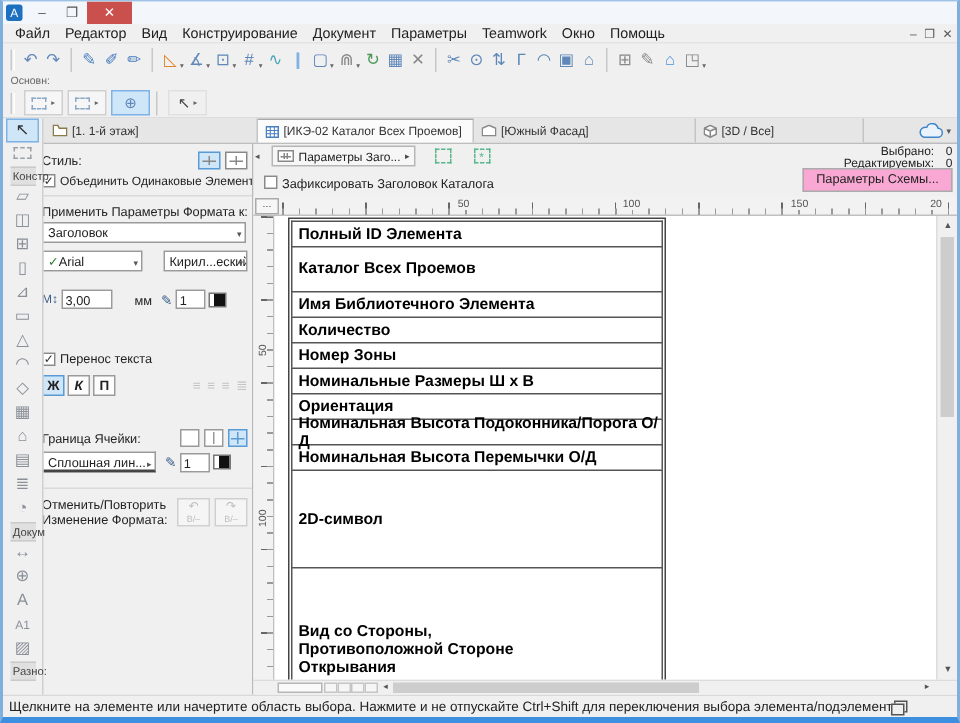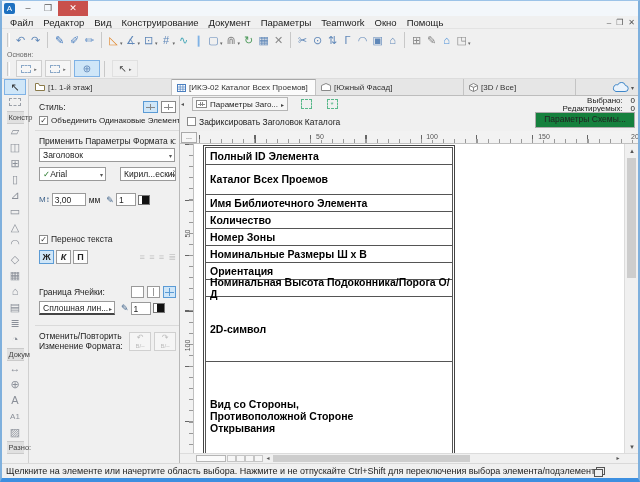--- a/index.html
+++ b/index.html
@@ -50,29 +50,29 @@
   
   .toolstrip{position:absolute;left:0;top:0;bottom:0;width:27px;background:#f0f0f0;
     border-right:1px solid #d0d0d0;display:flex;flex-direction:column;align-items:center;z-index:5;}
   .tb-tool{width:22px;height:16px;text-align:center;font-size:11px;line-height:15px;color:#8a8f98;flex:none;}
   .tb-tool.active{background:#cfe6f8;border:1px solid #7fb2e5;color:#333;}
   .tb-tool .mbox{display:inline-block;width:12px;height:8px;border:1px dashed #9aa0a8;margin-top:3px;}
   .tb-head{width:17px;font-size:7.5px;color:#444;background:#e0e0e0;border-top:1px solid #cacaca;
     border-bottom:1px solid #cacaca;text-align:right;padding:1px 0 1px 2px;flex:none;}
   .tb-tool.small-label{font-size:8px;color:#8a8f98;line-height:16px;}
   
-  .main{flex:1;display:flex;min-height:0;padding-left:33px;}
+  .main{flex:1;display:flex;min-height:0;padding-left:22px;}
   
   .infopanel{width:145px;flex:none;background:#f0f0f0;border-right:1px solid #b8b8b8;
     padding:3px 3px 0 4px;font-size:8.5px;overflow:hidden;}
   .ip-row{display:flex;align-items:center;margin-bottom:3px;position:relative;}
   .ip-label{color:#222;white-space:nowrap;}
   .cb{width:9px;height:9px;border:1px solid #8a8a8a;background:#fff;flex:none;margin-right:3px;
     font-size:8px;line-height:8px;text-align:center;color:#333;}
-  .styled-btn{border:1px solid #ababab;background:#15803d;font-size:8.5px;color:#222;
+  .styled-btn{border:1px solid #ababab;background:#f9a8d4;font-size:8.5px;color:#222;
     text-align:center;padding:1px 3px;white-space:nowrap;}
   .styled-btn.disabled{color:#9a9a9a;border-color:#c9c9c9;background:#f4f4f4;}
   .dropdown{position:relative;border:1px solid #9a9a9a;background:#fff;height:14px;
     padding:1px 12px 0 3px;font-size:8.5px;white-space:nowrap;overflow:hidden;}
   .dropdown .dd-caret{position:absolute;right:2px;top:3px;font-size:6px;color:#555;}
   .mini-grid{width:15px;height:12px;border:1px solid #888;margin-left:3px;position:relative;background:#fff;}
   .mini-grid::before{content:"";position:absolute;inset:2px;
     background:
       linear-gradient(#888,#888) 50% 0/1px 100% no-repeat,
       linear-gradient(#888,#888) 0 50%/100% 1px no-repeat;}
@@ -341,21 +341,21 @@
             <span class="dd-caret">▾</span>
           </span>
           <span class="dropdown" style="width:60px;margin-left:14px;">
             <span>Кирил...еский</span>
             <span class="dd-caret">▾</span>
           </span>
         </div>
         <div class="ip-row" style="margin-top:12px;">
           <span style="font-size:8px;color:#3a5f88;white-space:nowrap;">M↕</span>
           <span class="field" style="width:34px;margin-left:2px;">3,00</span>
-          <span class="ip-label" style="margin-left:3px;">мм</span>
+          <span class="ip-label" style="margin-left:15px;">мм</span>
           <span class="pen-ico">✎</span>
           <span class="field" style="width:20px;">1</span>
           <span class="swatch" style="margin-left:2px;"></span>
         </div>
         <div class="ip-row" style="margin-top:28px;">
           <span class="cb">✓</span>
           <span class="ip-label">Перенос текста</span>
         </div>
         <div class="ip-row" style="margin-top:6px;">
           <span class="fmt-btn active">Ж</span>
@@ -438,20 +438,21 @@
           <div class="draw">
             <div class="sched-table">
               <div class="srow h17">Полный ID Элемента</div>
               <div class="srow h30">Каталог Всех Проемов</div>
               <div class="srow h17">Имя Библиотечного Элемента</div>
               <div class="srow h17">Количество</div>
               <div class="srow h17">Номер Зоны</div>
               <div class="srow h17">Номинальные Размеры  Ш х В</div>
               <div class="srow h17">Ориентация</div>
               <div class="srow h17">Номинальная Высота Подоконника/Порога О/Д</div>
+              <div class="srow h17">Номинальная Высота Перемычки О/Д</div>
               <div class="srow h65">2D-символ</div>
               <div class="srow h110">Вид со Стороны, Противоположной Стороне Открывания</div>
             </div>
           </div>
           <div class="vscroll">
             <span class="arr" style="top:0;">▴</span>
             <span class="thumb"></span>
             <span class="arr" style="bottom:0;">▾</span>
           </div>
         </div>

